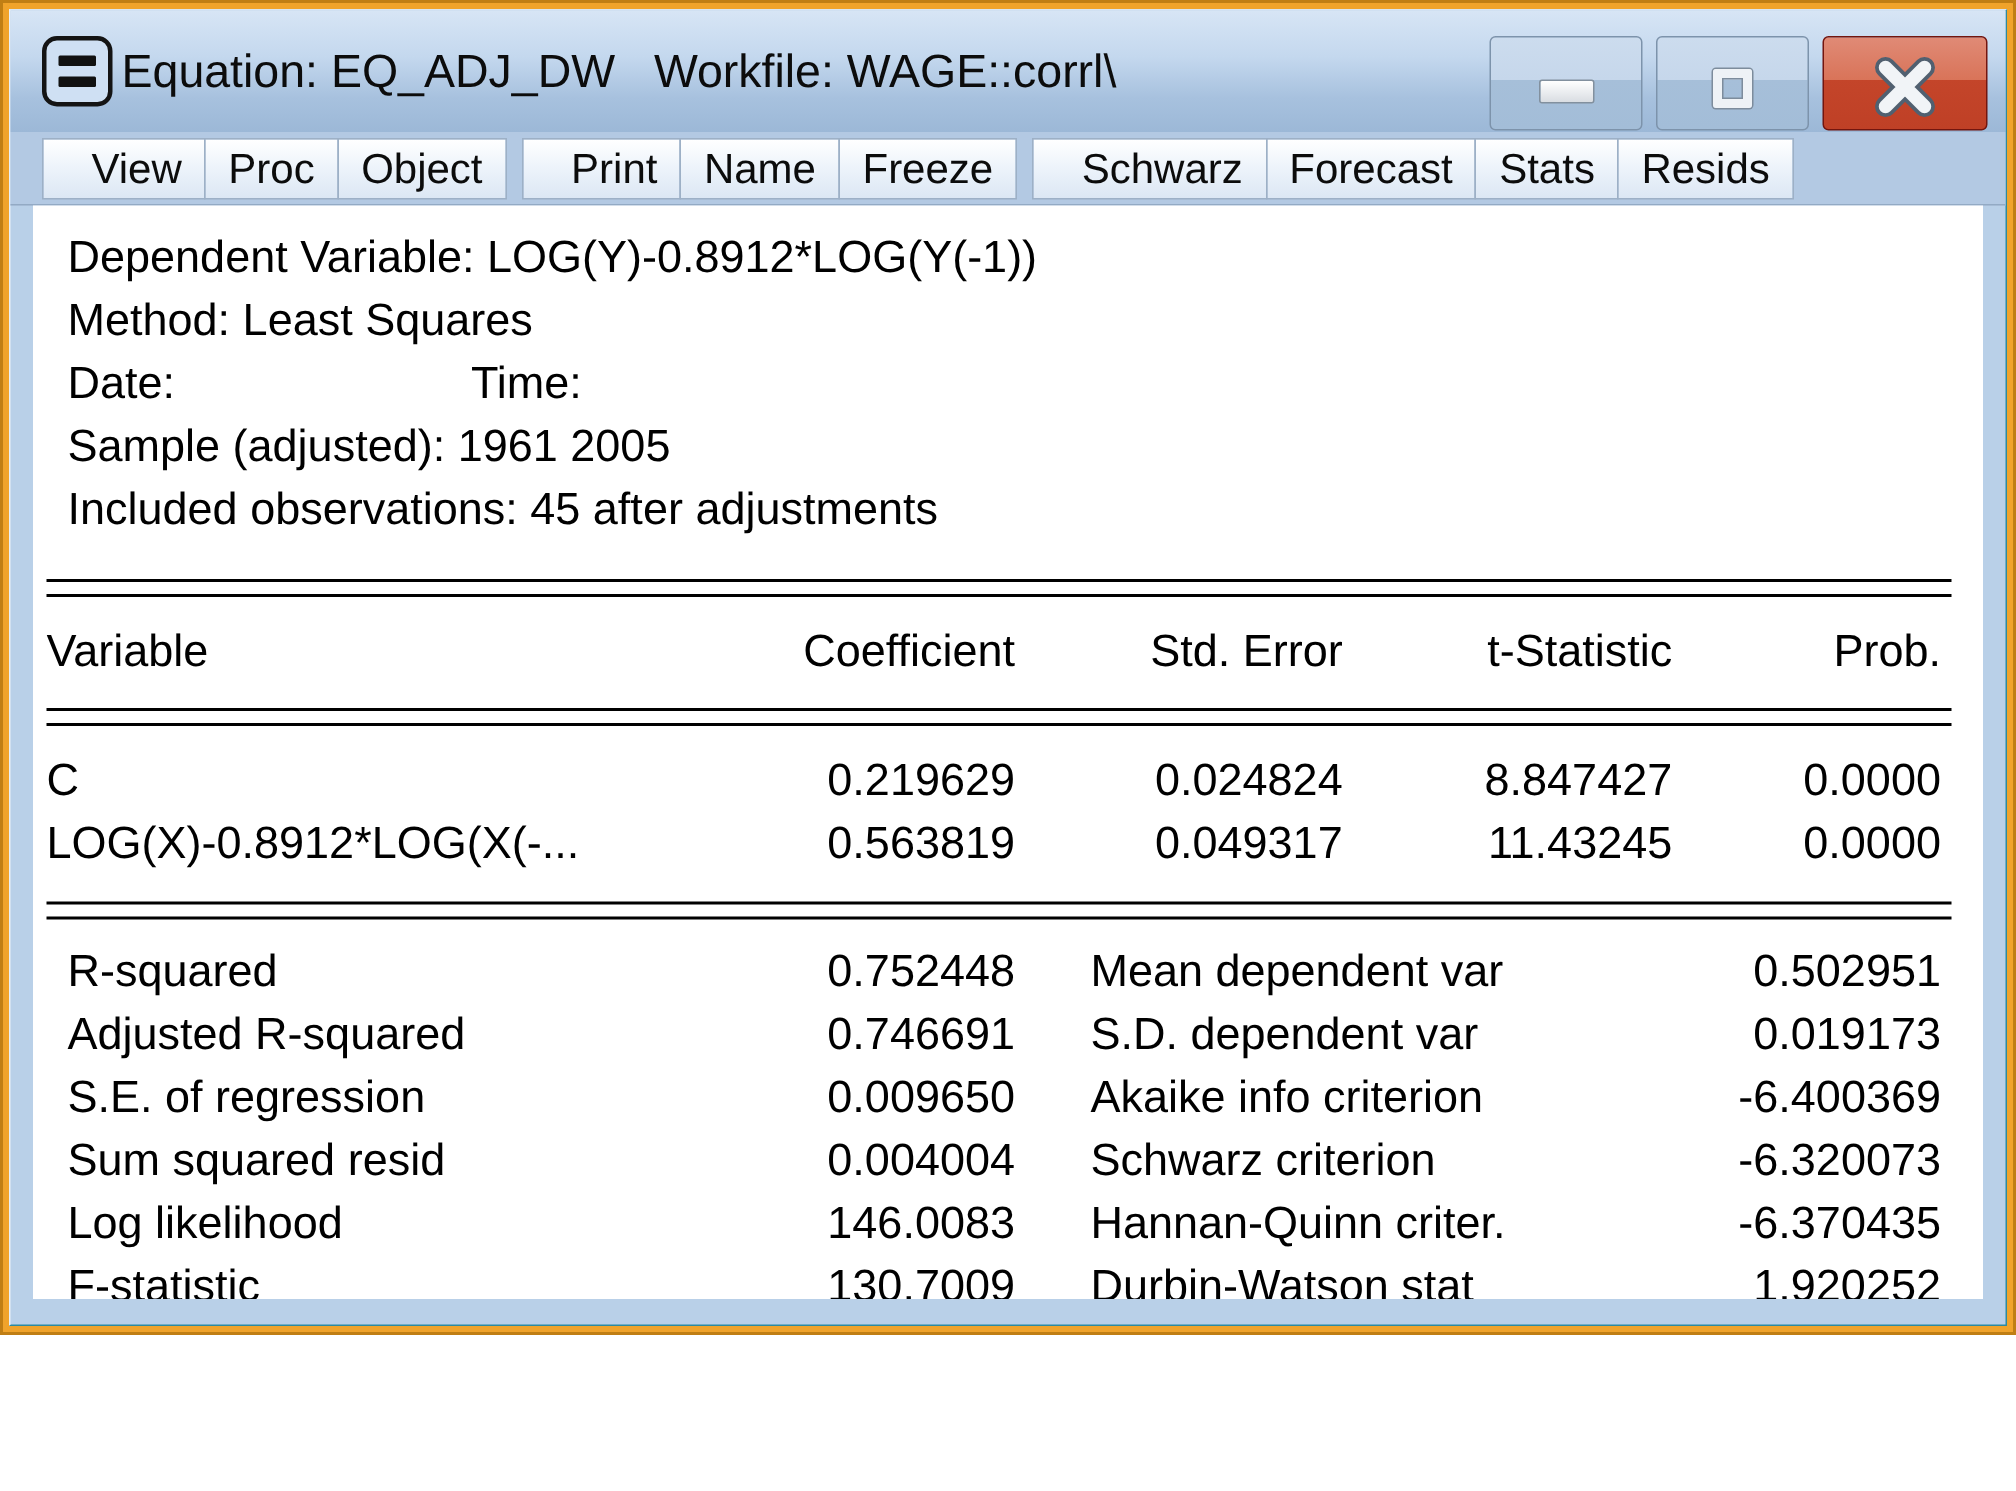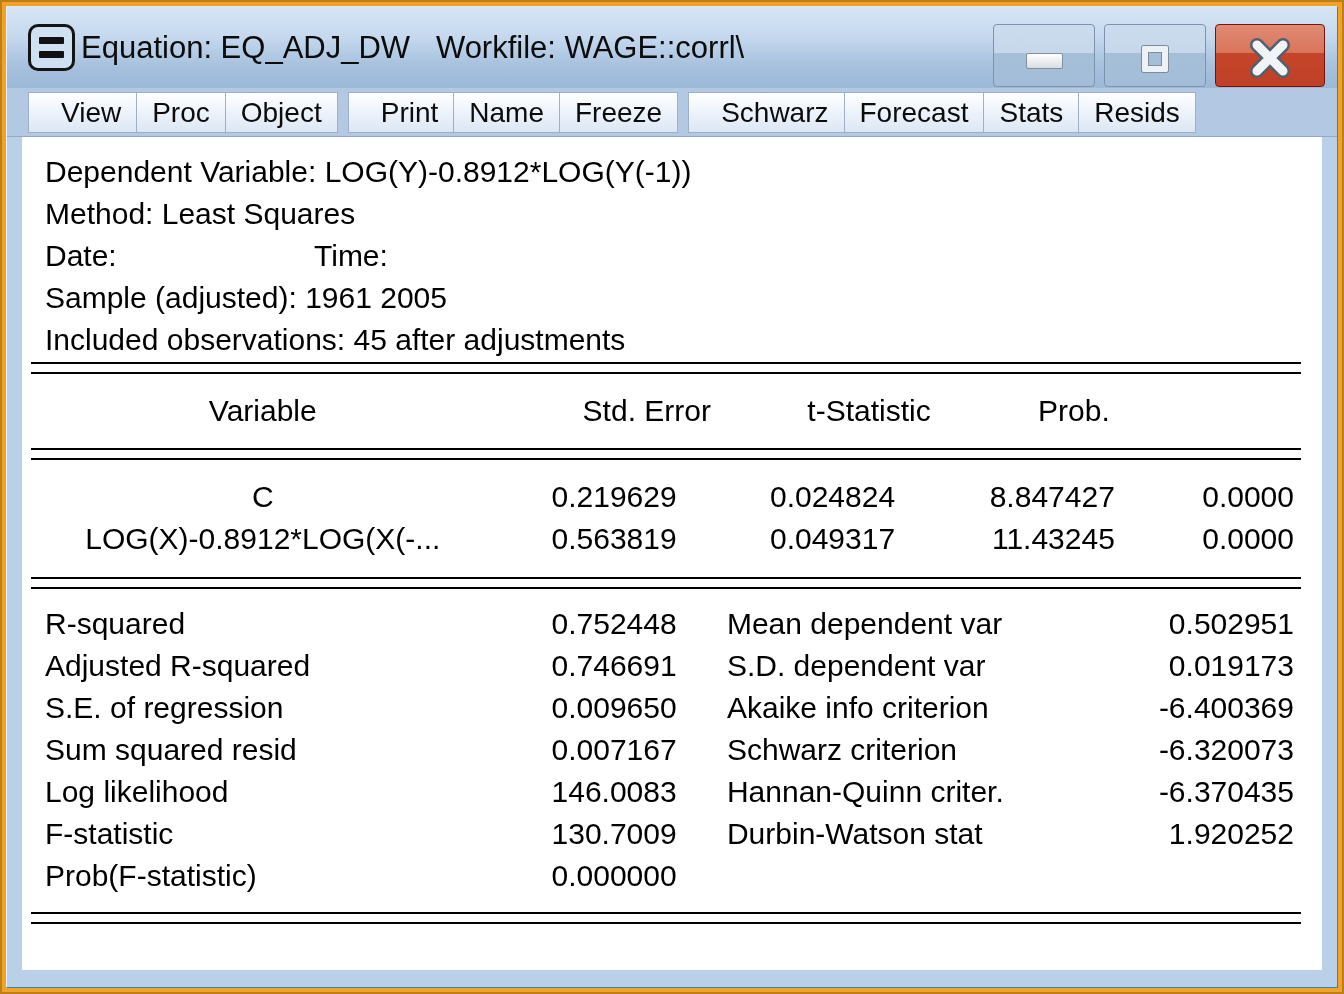--- a/index.html
+++ b/index.html
@@ -1,20 +1,20 @@
 <!DOCTYPE html>
 <html><head>
 <meta charset="utf-8">
 <style>
   * { box-sizing: border-box; margin: 0; padding: 0; }
   html, body { width: 1344px; height: 994px; overflow: hidden; }
   body { font-family: "Liberation Sans", sans-serif; }
 
   .screen {
-    position: relative; width: 1344px; height: 994px;
+    position: relative; width: 1344px; height: 890px;
     background: #f0a32b;
     box-shadow: inset 0 0 0 2px #c07e14;
   }
   .window {
     position: absolute; inset: 6px;
     background: #b9d0e8;
     border: 1px solid #2d8aa0;
     border-left-color: #e9f0f8;
     border-top-color: #d9e6f4;
   }
@@ -91,32 +91,32 @@
   .tb-group .tb-btn:first-child { margin-left: 0; padding-left: 32px; }
 
   
   .content {
     position: absolute; left: 15px; right: 15px; top: 130px; bottom: 17px;
     background: #ffffff;
     padding: 14px 21px 0 9px;
     font-size: 30px; color: #000;
     overflow: hidden;
   }
-  .head-block { padding-left: 14px; margin-bottom: 1px; }
+  .head-block { padding-left: 14px; margin-bottom: 25px; }
   .head-line { line-height: 42px; position: relative; white-space: pre; }
   .time-label { position: absolute; left: 269px; top: 0; }
 
   .dline {
     height: 12px;
     border-top: 2px solid #000;
     border-bottom: 2px solid #000;
   }
 
   .cols-row { display: flex; height: 74px; align-items: center; }
-  .col-var   { width: 36.5%; text-align: center; overflow: hidden; white-space: nowrap; }
+  .col-var   { width: 36.5%; text-align: left; overflow: hidden; white-space: nowrap; }
   .col-coef  { width: 14.5%; text-align: right; padding-right: 2px; }
   .col-std   { width: 17.2%; text-align: right; padding-right: 2px; }
   .col-tstat { width: 17.3%; text-align: right; padding-right: 2px; }
   .col-prob  { width: 14.5%; text-align: right; padding-right: 7px; }
 
   .coef-body { padding: 16px 0 17px 0; }
   .coef-row { display: flex; line-height: 42px; }
 
   .stats { padding: 14px 0 15px 0; }
   .stats-row { display: flex; line-height: 42px; }
@@ -177,20 +177,21 @@
       <div class="head-block">
           <div class="head-line">Dependent Variable: LOG(Y)-0.8912*LOG(Y(-1))</div>
           <div class="head-line">Method: Least Squares</div>
           <div class="head-line"><span>Date:</span><span class="time-label">Time:</span></div>
           <div class="head-line">Sample (adjusted): 1961 2005</div>
           <div class="head-line">Included observations: 45 after adjustments</div>
         </div>
       <div class="dline"></div>
       <div class="cols-row">
           <span class="col-var">Variable</span>
+          <span class="col-coef">Coefficient</span>
           <span class="col-std">Std. Error</span>
           <span class="col-tstat">t-Statistic</span>
           <span class="col-prob">Prob.</span>
         </div>
       <div class="dline"></div>
       <div class="coef-body">
           <div class="coef-row">
             <span class="col-var">C</span>
             <span class="col-coef">0.219629</span>
             <span class="col-std">0.024824</span>
@@ -223,21 +224,21 @@
           </div>
           <div class="stats-row">
             <span class="sl">S.E. of regression</span>
             <span class="sv">0.009650</span>
             <span class="sgap"></span>
             <span class="sr">Akaike info criterion</span>
             <span class="srv">-6.400369</span>
           </div>
           <div class="stats-row">
             <span class="sl">Sum squared resid</span>
-            <span class="sv">0.007167</span>
+            <span class="sv">0.004004</span>
             <span class="sgap"></span>
             <span class="sr">Schwarz criterion</span>
             <span class="srv">-6.320073</span>
           </div>
           <div class="stats-row">
             <span class="sl">Log likelihood</span>
             <span class="sv">146.0083</span>
             <span class="sgap"></span>
             <span class="sr">Hannan-Quinn criter.</span>
             <span class="srv">-6.370435</span>

